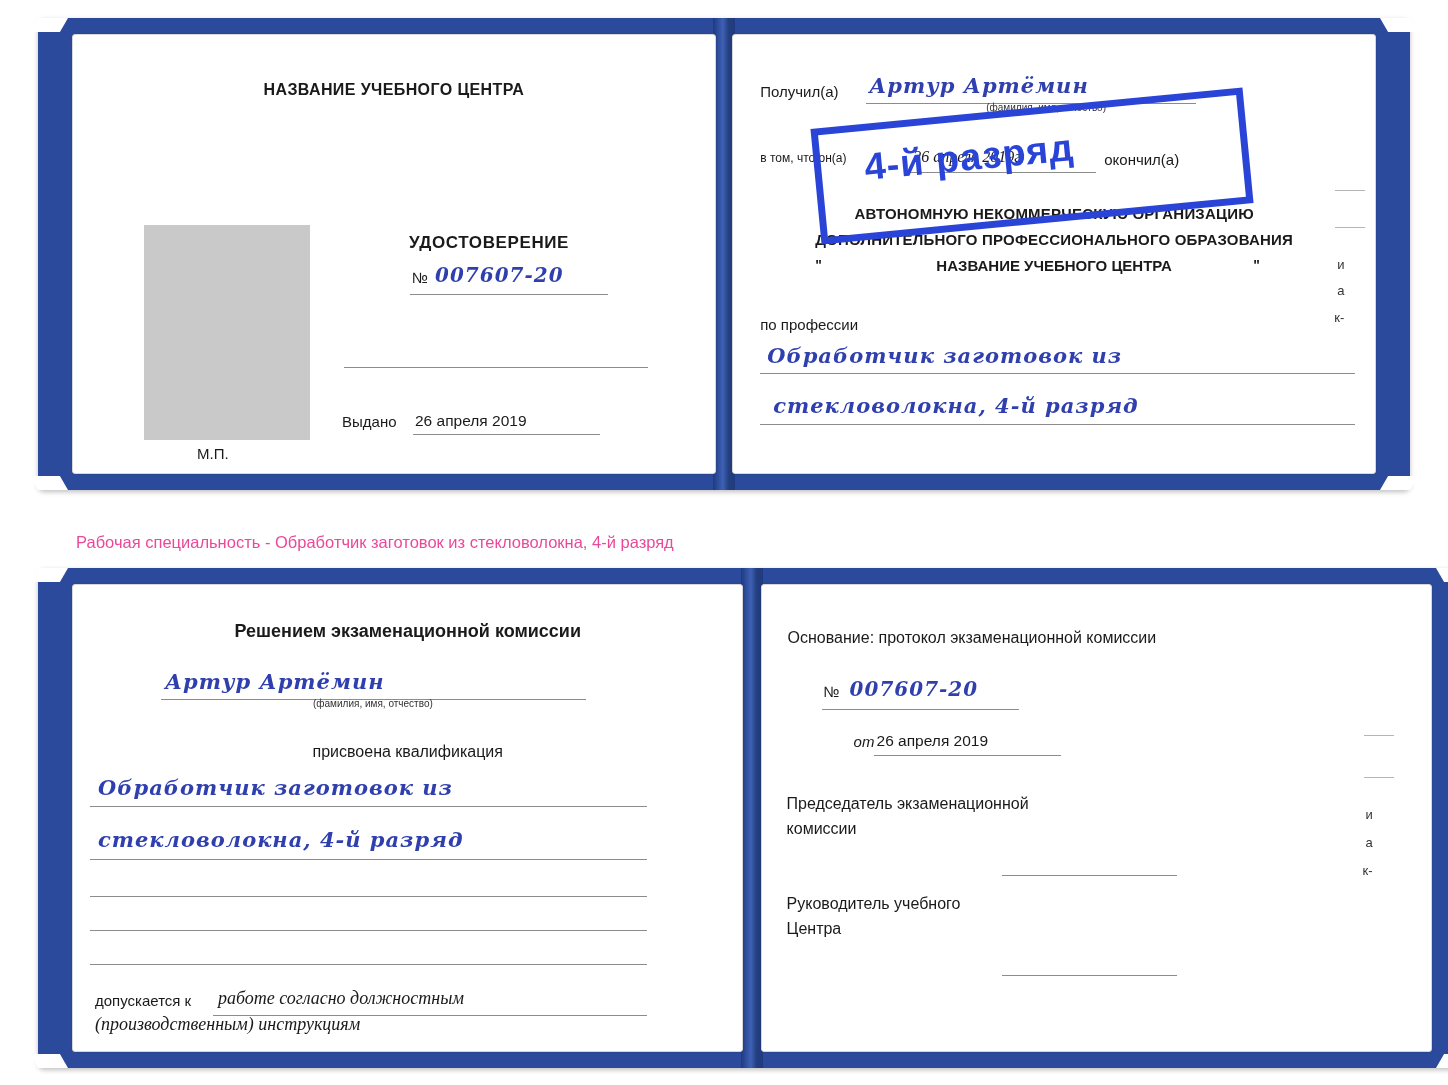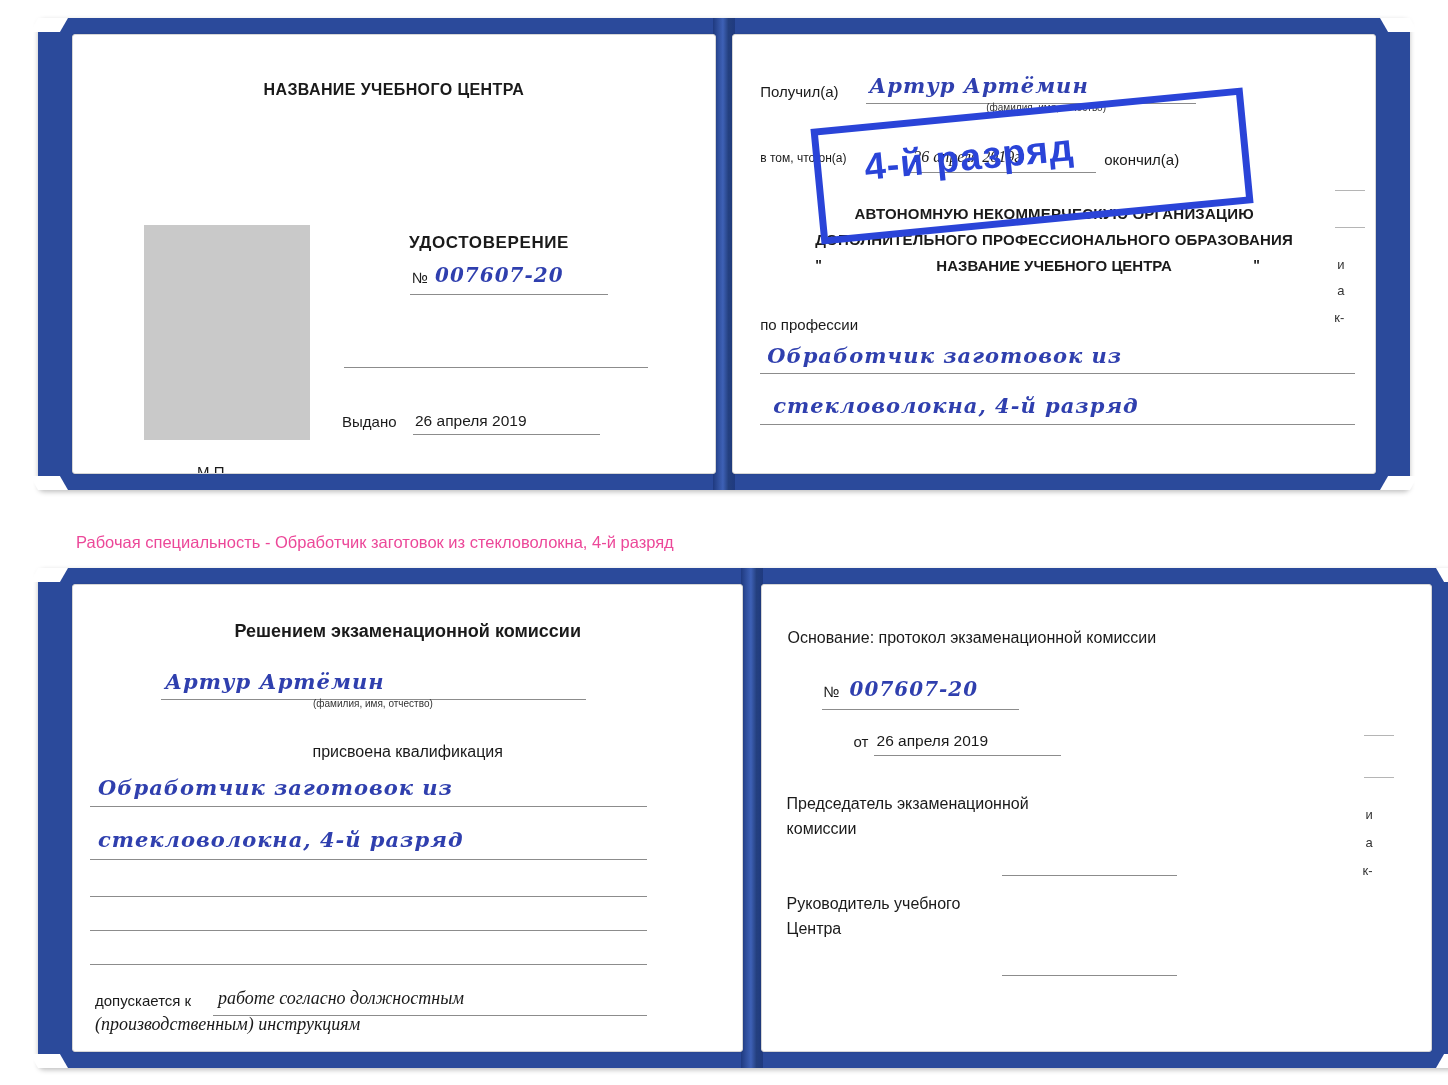--- a/index.html
+++ b/index.html
@@ -153,21 +153,21 @@
     <div class="lbl" style="left:339px;top:234px;font-size:15px;">№</div>
     <div class="hand" style="left:362px;top:228px;font-size:20px;">007607-20</div>
     <div class="rule" style="left:337px;top:259px;width:198px;"></div>
 
     <div class="rule" style="left:271px;top:332px;width:304px;"></div>
 
     <div class="lbl" style="left:269px;top:378px;font-size:15px;">Выдано</div>
     <div class="lbl" style="left:342px;top:377px;font-size:15.5px;">26 апреля 2019</div>
     <div class="rule" style="left:340px;top:399px;width:187px;"></div>
 
-    <div class="lbl" style="left:124px;top:428px;font-size:15px;">М.П.</div>
+    <div class="lbl" style="left:124px;top:410px;font-size:15px;">М.П.</div>
   </div>
 
   <div class="page right">
     <div class="lbl" style="left:27px;top:48px;font-size:15px;">Получил(а)</div>
     <div class="hand" style="left:136px;top:38px;font-size:21px;">Артур Артёмин</div>
     <div class="rule" style="left:133px;top:68px;width:330px;"></div>
     <div class="lbl small" style="left:253px;top:67px;">(фамилия, имя, отчество)</div>
 
     <div class="lbl" style="left:27px;top:116px;font-size:12px;">в том, что он(а)</div>
     <div class="ital" style="left:180px;top:113px;font-size:16px;">26 апреля 2019г.</div>
@@ -233,21 +233,21 @@
     <div class="ital" style="left:22px;top:429px;font-size:18px;">(производственным) инструкциям</div>
   </div>
 
   <div class="page right">
     <div class="lbl" style="left:26px;top:44px;font-size:16px;">Основание: протокол экзаменационной комиссии</div>
 
     <div class="lbl" style="left:62px;top:98px;font-size:15px;">№</div>
     <div class="hand" style="left:88px;top:92px;font-size:20px;">007607-20</div>
     <div class="rule" style="left:60px;top:124px;width:197px;"></div>
 
-    <div class="lbl" style="left:92px;top:148px;font-size:15px;">от</div>
+    <div class="lbl" style="left:92px;top:148px;font-size:15px;font-style:italic;">от</div>
     <div class="lbl" style="left:115px;top:147px;font-size:15.5px;">26 апреля 2019</div>
     <div class="rule" style="left:112px;top:170px;width:187px;"></div>
 
     <div class="lbl" style="left:25px;top:210px;font-size:16px;">Председатель экзаменационной</div>
     <div class="lbl" style="left:25px;top:235px;font-size:16px;">комиссии</div>
     <div class="rule" style="left:240px;top:290px;width:175px;"></div>
 
     <div class="lbl" style="left:25px;top:310px;font-size:16px;">Руководитель учебного</div>
     <div class="lbl" style="left:25px;top:335px;font-size:16px;">Центра</div>
     <div class="rule" style="left:240px;top:390px;width:175px;"></div>

